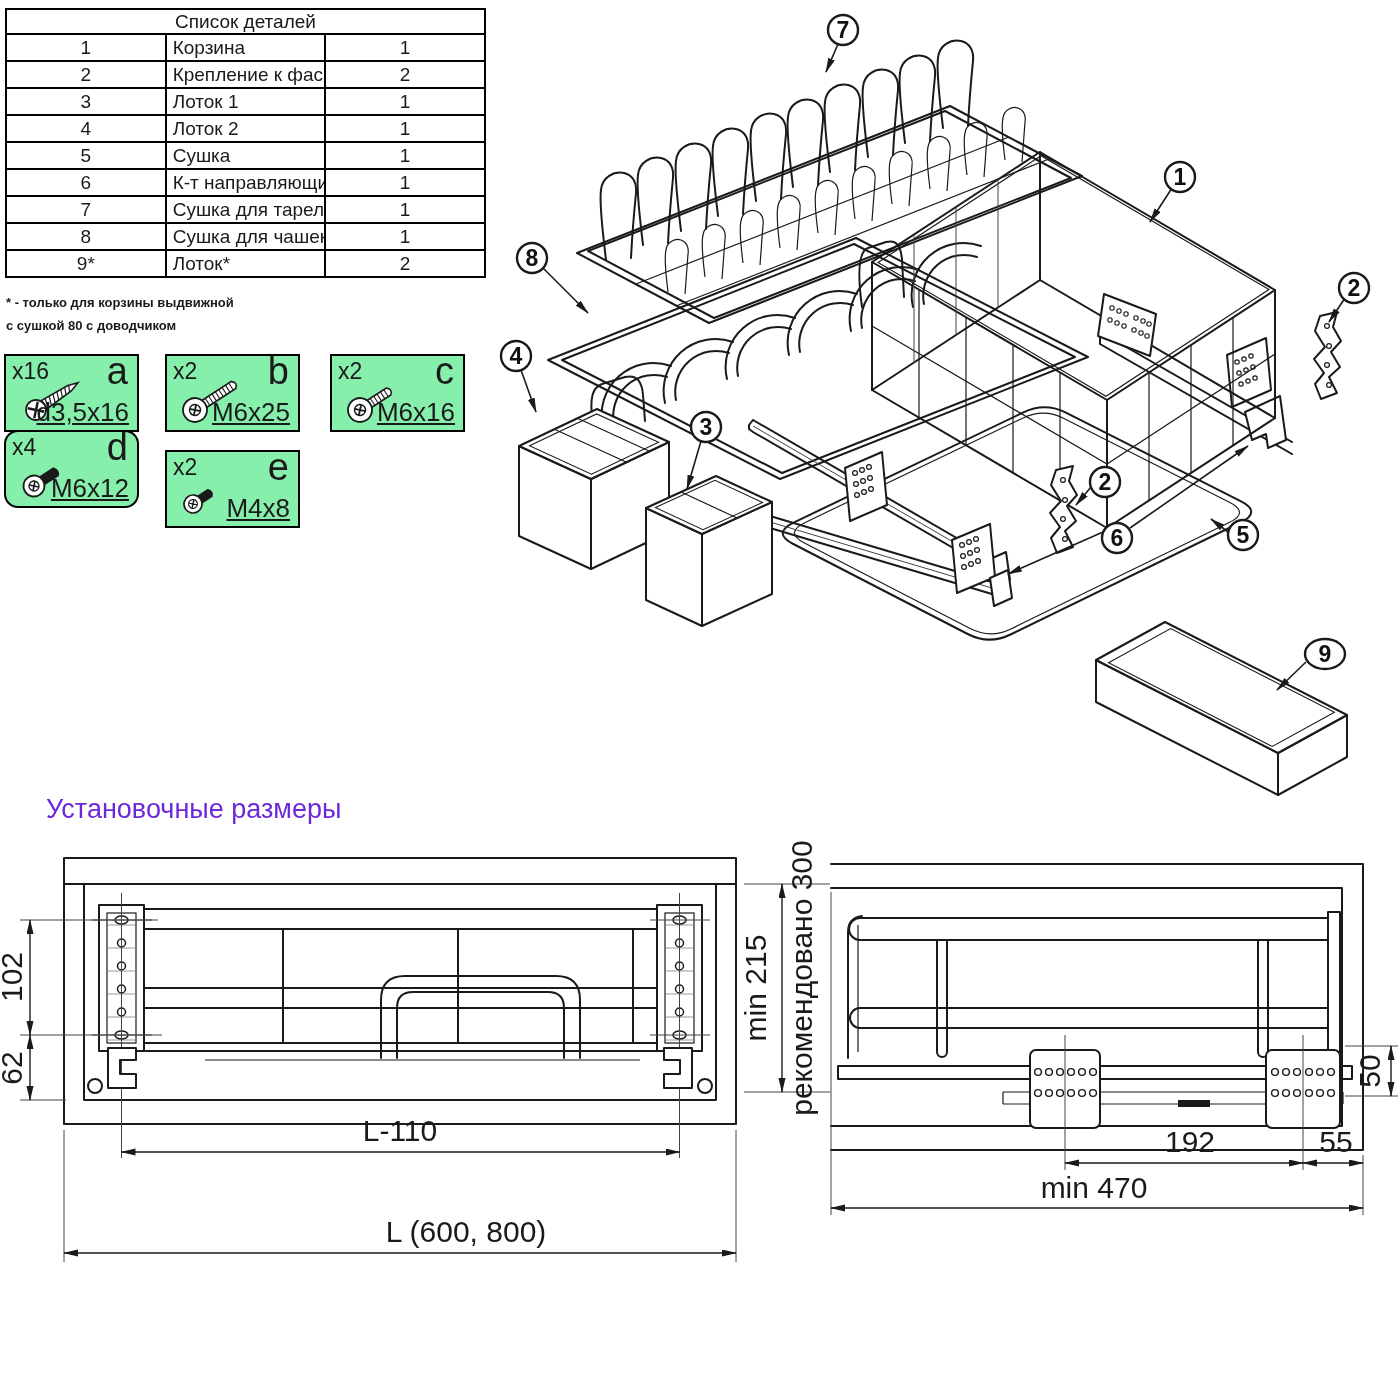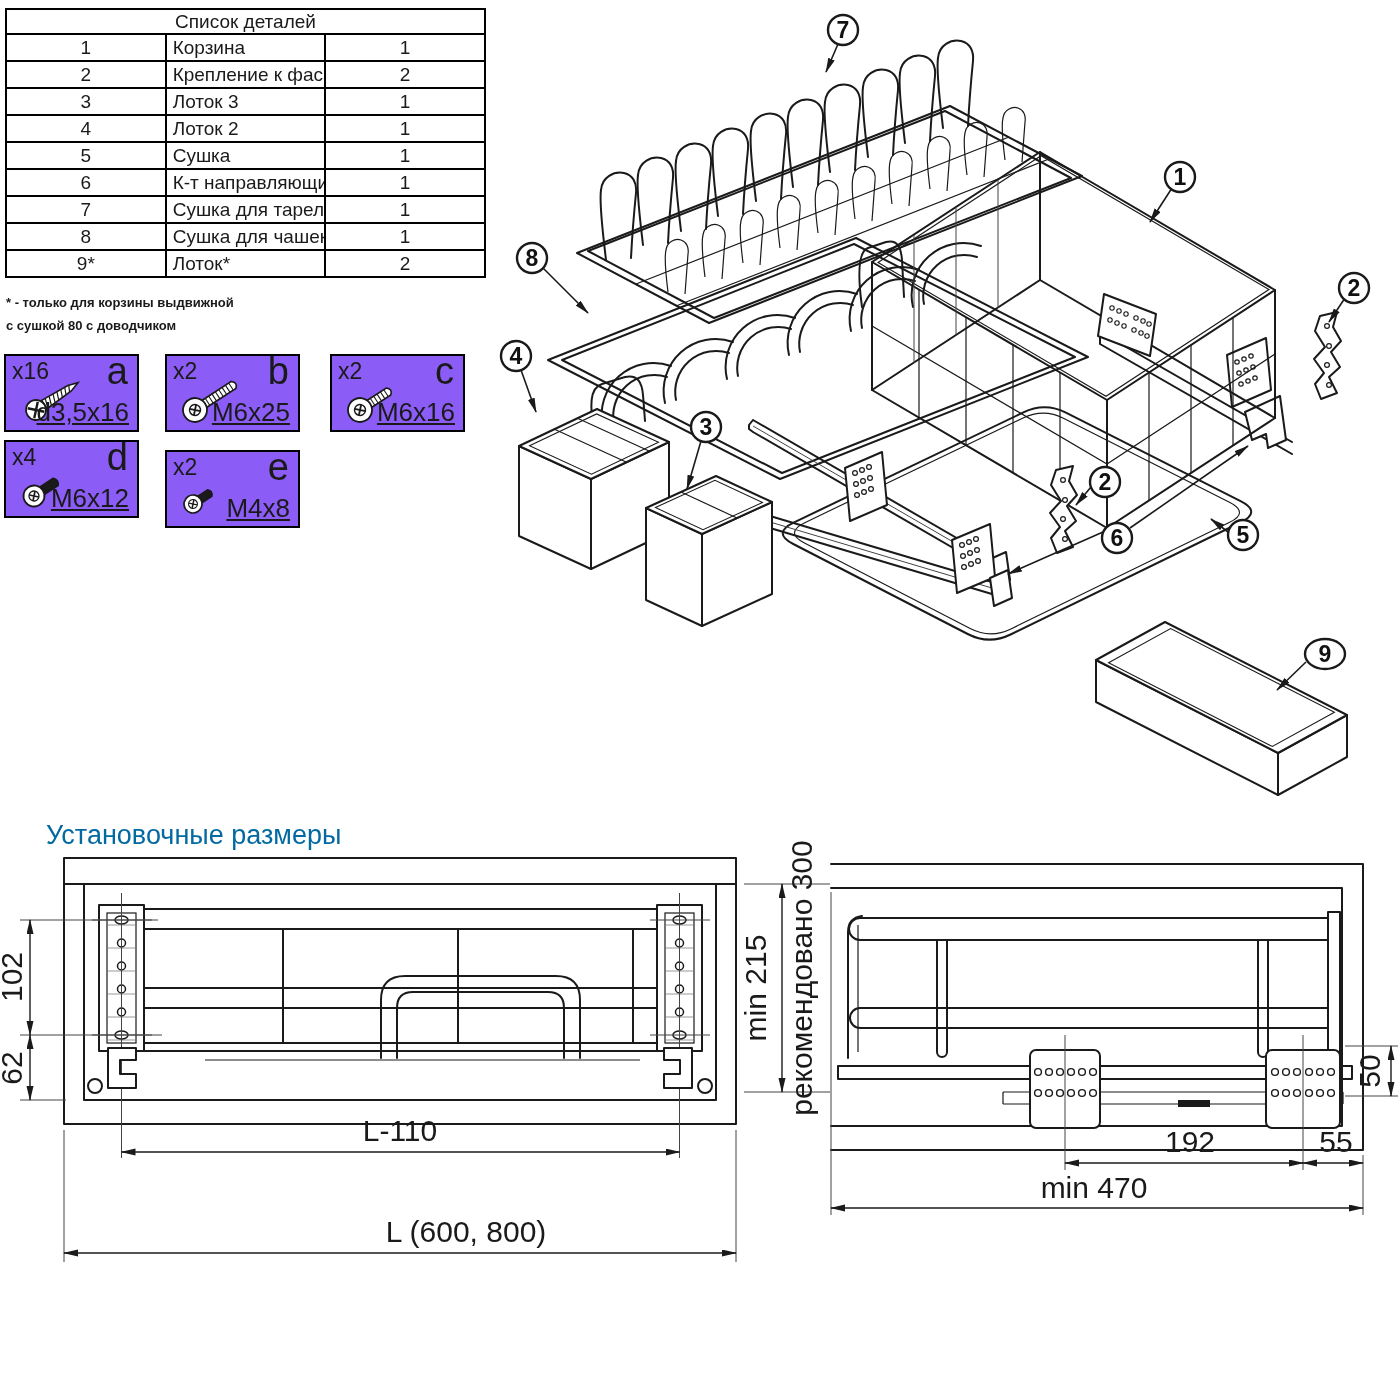--- a/index.html
+++ b/index.html
@@ -10,29 +10,29 @@
   .parts-table td,.parts-table th{border:2px solid #000;padding:0 6px;height:25px;line-height:23px;font-weight:normal;overflow:hidden;white-space:nowrap;}
   .parts-table th.title{height:23px;text-align:center;font-size:19px;}
   .parts-table .hdr td{text-align:center;height:26px;}
   .col-pos{width:51px;text-align:center;}
   .col-name{width:366px;text-align:left;}
   .col-qty{width:58px;text-align:center;}
   .parts-table td.c{text-align:center;}
   
   .footnote{top:291px;left:6px;font-size:13px;line-height:23px;font-weight:bold;}
   
-  .fbox{width:135px;height:78px;border:2px solid #000;box-sizing:border-box;background:#8b5cf6;}
+  .fbox{width:135px;height:78px;border:2px solid #000;box-sizing:border-box;background:#86efac;}
   .fbox .cnt{position:absolute;top:2px;left:6px;font-size:23px;}
   .fbox .ltr{position:absolute;top:-6px;right:9px;font-size:38px;}
   .fbox .siz{position:absolute;bottom:2px;right:8px;font-size:26px;text-decoration:underline;}
   .fbox svg{position:absolute;left:0;top:0;}
   #fbox-a{top:354px;left:4px;}  #fbox-b{top:354px;left:165px;}  #fbox-c{top:354px;left:330px;}
-  #fbox-d{top:440px;left:4px;}  #fbox-e{top:450px;left:165px;}
+  #fbox-d{top:430px;left:4px;border-radius:14px;}  #fbox-e{top:450px;left:165px;}
   
-  .inst-heading{top:820px;left:46px;font-size:27px;font-weight:500;color:#0369a1;}
+  .inst-heading{top:794px;left:46px;font-size:27px;font-weight:500;color:#6d28d9;}
   
   svg .ln{stroke:#1a1a1a;stroke-width:2;fill:none;stroke-linecap:round;stroke-linejoin:round;}
   svg .lnw{stroke:#1a1a1a;stroke-width:2;fill:#fff;stroke-linecap:round;stroke-linejoin:round;}
   svg .thin{stroke:#1a1a1a;stroke-width:1.2;fill:none;}
   svg .hair{stroke:#444;stroke-width:1;fill:none;}
   svg .hatch{stroke:#999;stroke-width:1;fill:none;}
   svg .dim{stroke:#1a1a1a;stroke-width:1.4;fill:none;}
   svg text.dimtxt{font-family:"Liberation Sans",sans-serif;font-size:30px;fill:#1a1a1a;}
   svg text.callout-n{font-family:"Liberation Sans",sans-serif;font-size:23px;font-weight:600;fill:#111;text-anchor:middle;}
   svg .co{stroke:#1a1a1a;stroke-width:2.4;fill:#fff;}
@@ -51,21 +51,21 @@
         <td>Корзина</td>
         <td class="c">1</td>
       </tr>
   <tr>
         <td class="c">2</td>
         <td>Крепление к фасаду</td>
         <td class="c">2</td>
       </tr>
   <tr>
         <td class="c">3</td>
-        <td>Лоток 3</td>
+        <td>Лоток 1</td>
         <td class="c">1</td>
       </tr>
   <tr>
         <td class="c">4</td>
         <td>Лоток 2</td>
         <td class="c">1</td>
       </tr>
   <tr>
         <td class="c">5</td>
         <td>Сушка</td>

